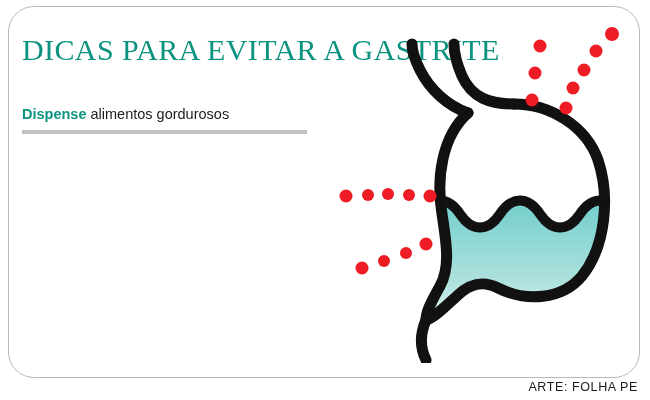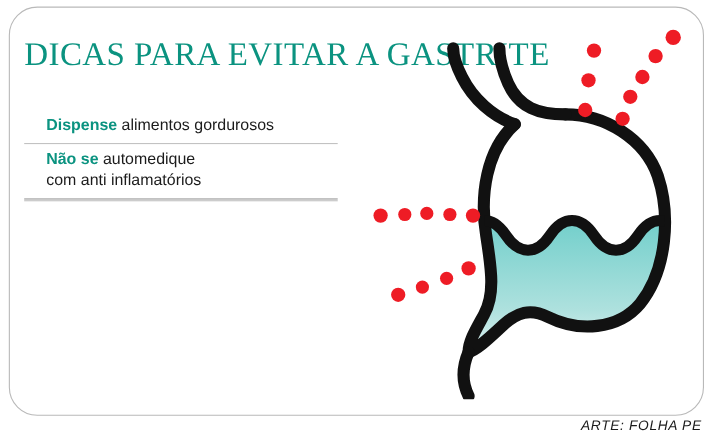--- a/index.html
+++ b/index.html
@@ -54,21 +54,20 @@
     left: 22px;
     top: 100px;
     width: 292px;
   }
   .tip {
     position: relative;
     font-size: 14.5px;
     line-height: 19px;
     color: #1b1b1b;
     padding: 0 0 0 0;
-    margin-left: 20px;
   }
   .tip-text {
     display: block;
     padding: 5px 0 6px 0;
     white-space: pre-line;
   }
   .tip-lead {
     color: #0b9380;
     font-weight: bold;
   }
@@ -95,43 +94,38 @@
 
   
   .credit {
     position: absolute;
     right: 12px;
     bottom: 6px;
     font-size: 12.5px;
     letter-spacing: 0.6px;
     color: #1b1b1b;
     font-family: "Liberation Sans", sans-serif;
-    font-style: italic;
   }
 </style>
 </head>
 <body>
 
 <div id="infographic">
 
   <div class="card"></div>
 
   <div class="title">DICAS PARA EVITAR A GASTRITE</div>
 
   <div class="tips">
 
     <div class="tip">
       <span class="tip-text"><span class="tip-lead">Dispense</span><span> alimentos gordurosos</span></span>
     </div>
     <div class="divider"></div>
 
-    <div class="tip">
-      <span class="tip-text"><span class="tip-lead">Não se</span><span> automedique
-com anti inflamatórios</span></span>
-    </div>
     <div class="divider"></div>
 
     <div class="divider"></div>
 
     <div class="divider"></div>
 
 
   </div>
 
   <div class="illus">

